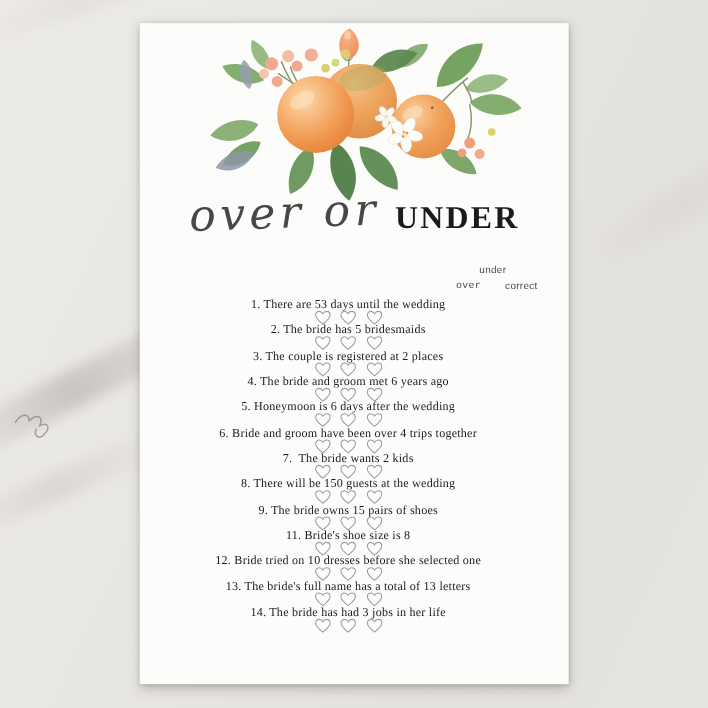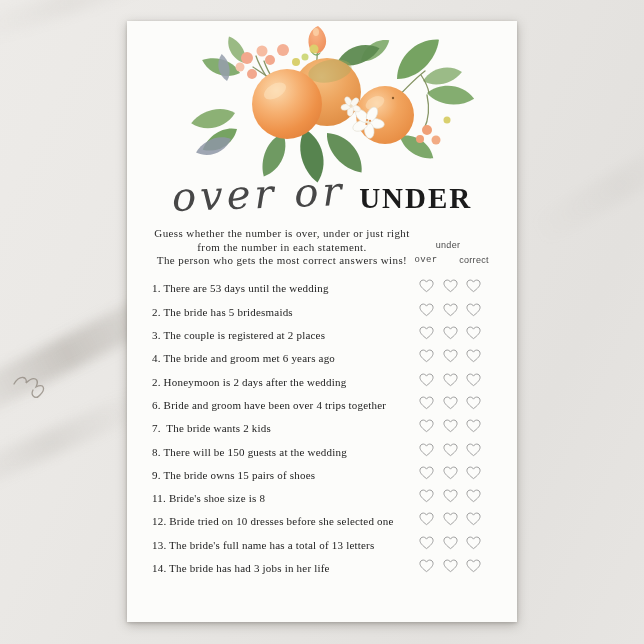--- a/index.html
+++ b/index.html
@@ -38,21 +38,21 @@
   .instructions{position:absolute;left:0;top:206px;width:310px;text-align:center;
     font-size:11px;line-height:13.5px;letter-spacing:.4px;color:#2b2b2b;}
 
   .col-header{position:absolute;transform:translateX(-50%);
     font-family:"Liberation Sans", sans-serif;font-size:9px;letter-spacing:.3px;color:#4a4a4a;}
   .col-under{left:321px;top:219px;}
   .col-over{left:299px;top:234px;font-family:Liberation Mono, monospace;}
   .col-correct{left:347px;top:234px;text-align:center;}
 
   .questions{position:absolute;left:25px;top:250px;width:329px;}
-  .q-row{height:23.32px;display:flex;justify-content:space-between;align-items:flex-end;}
+  .q-row{height:23.32px;display:flex;justify-content:space-between;align-items:center;flex-direction:column;}
   .q-text{font-size:11px;letter-spacing:.2px;color:#1c1c1c;white-space:pre;}
   .hearts{display:flex;gap:8.5px;align-items:center;position:relative;top:-1px;}
   .heart{width:15px;height:14px;display:inline-flex;}
   .heart svg{display:block;}
 </style>
 </head>
 <body>
 
 <div class="scene">
 
@@ -191,25 +191,20 @@
           <circle cx="0" cy="0" r="2.6" fill="#ecddc4"></circle>
         </g>
       </g>
     </svg>
 
     <div class="title">
       <span class="title-script">over or</span>
       <span class="title-serif">UNDER</span>
     </div>
 
-    <div class="instructions">
-      <div>Guess whether the number is over, under or just right</div>
-      <div>from the number in each statement.</div>
-      <div>The person who gets the most correct answers wins!</div>
-    </div>
 
     <div class="col-header col-under">under</div>
     <div class="col-header col-over">over</div>
     <div class="col-header col-correct">correct</div>
 
     <div class="questions" id="questions">
   <div class="q-row">
     <span class="q-text">1. There are 53 days until the wedding</span>
     <span class="hearts">
       <span class="heart">
@@ -287,21 +282,21 @@
       </span>
       <span class="heart">
         <svg width="15" height="14" viewBox="0 0 24 22">
           <path d="M12 20 C 5.5 15, 1.5 11, 1.5 6.8 C 1.5 3.6 4 1.5 6.8 1.5 C 9 1.5 10.9 2.8 12 4.8 C 13.1 2.8 15 1.5 17.2 1.5 C 20 1.5 22.5 3.6 22.5 6.8 C 22.5 11 18.5 15 12 20 Z" fill="none" stroke="#9a9a9a" stroke-width="1.5"></path>
         </svg>
       </span>
     </span>
   </div>
 
   <div class="q-row">
-    <span class="q-text">2. Honeymoon is 2 days after the wedding</span>
+    <span class="q-text">5. Honeymoon is 6 days after the wedding</span>
     <span class="hearts">
       <span class="heart">
         <svg width="15" height="14" viewBox="0 0 24 22">
           <path d="M12 20 C 5.5 15, 1.5 11, 1.5 6.8 C 1.5 3.6 4 1.5 6.8 1.5 C 9 1.5 10.9 2.8 12 4.8 C 13.1 2.8 15 1.5 17.2 1.5 C 20 1.5 22.5 3.6 22.5 6.8 C 22.5 11 18.5 15 12 20 Z" fill="none" stroke="#9a9a9a" stroke-width="1.5"></path>
         </svg>
       </span>
       <span class="heart">
         <svg width="15" height="14" viewBox="0 0 24 22">
           <path d="M12 20 C 5.5 15, 1.5 11, 1.5 6.8 C 1.5 3.6 4 1.5 6.8 1.5 C 9 1.5 10.9 2.8 12 4.8 C 13.1 2.8 15 1.5 17.2 1.5 C 20 1.5 22.5 3.6 22.5 6.8 C 22.5 11 18.5 15 12 20 Z" fill="none" stroke="#9a9a9a" stroke-width="1.5"></path>
         </svg>

